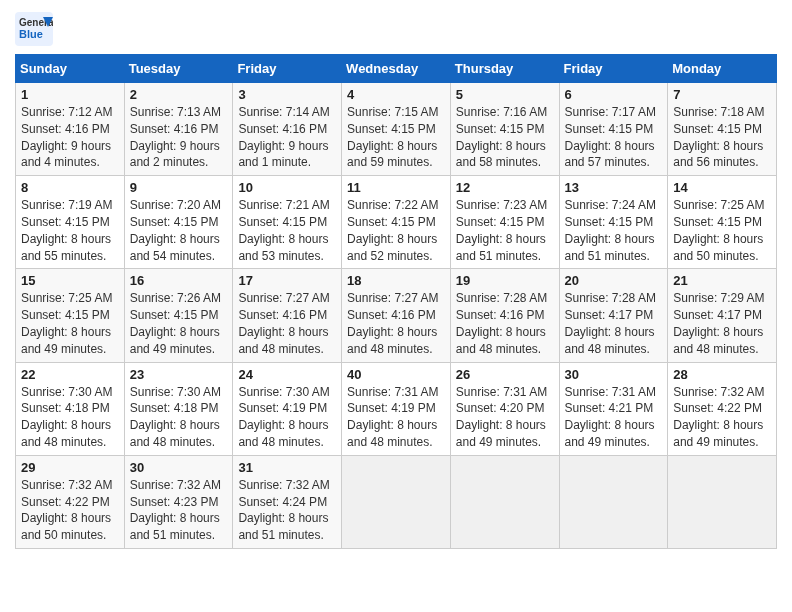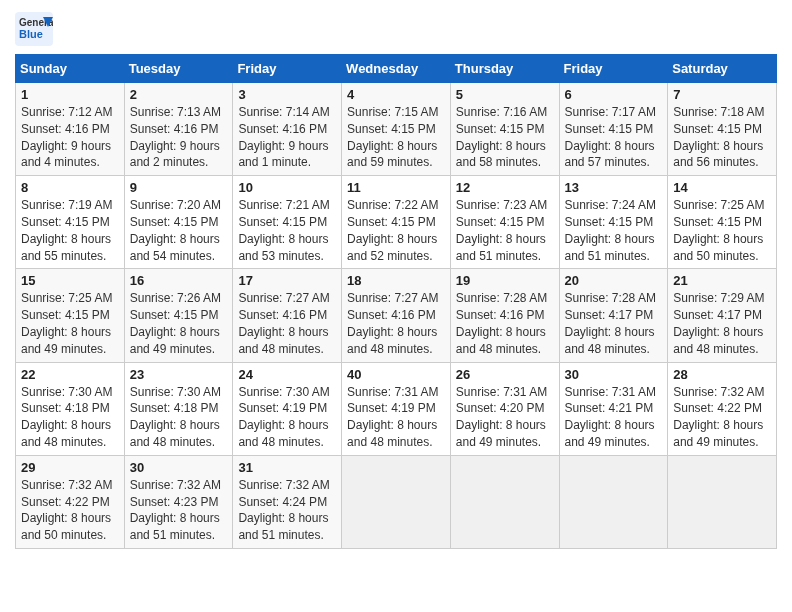--- a/index.html
+++ b/index.html
@@ -107,21 +107,21 @@
 
 <table class="calendar">
   <thead>
     <tr>
       <th>Sunday</th>
       <th>Tuesday</th>
       <th>Friday</th>
       <th>Wednesday</th>
       <th>Thursday</th>
       <th>Friday</th>
-      <th>Saturday</th>
+      <th>Monday</th>
     </tr>
   </thead>
   <tbody id="calendar-body">
   <tr>
         <td>
           <span class="day-num">1</span>
           <div class="day-info">Sunrise: 7:12 AM<br>Sunset: 4:16 PM<br>Daylight: 9 hours and 4 minutes.</div>
         </td>
         <td>
           <span class="day-num">2</span>

